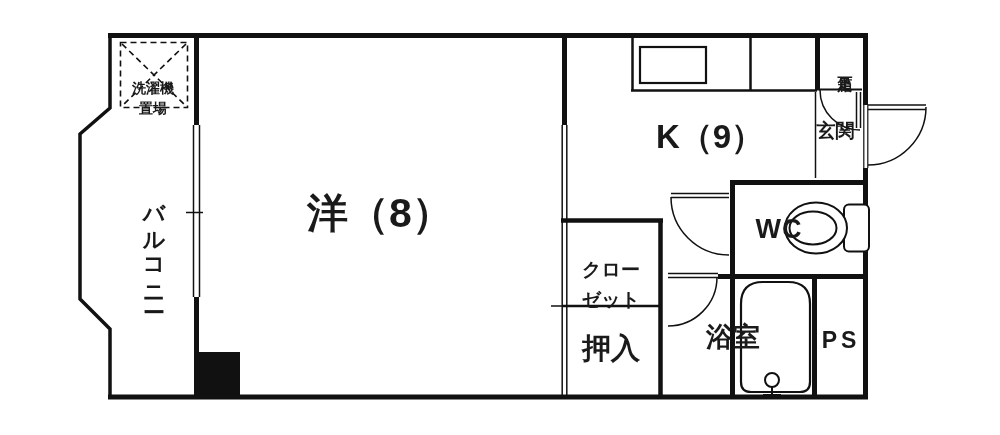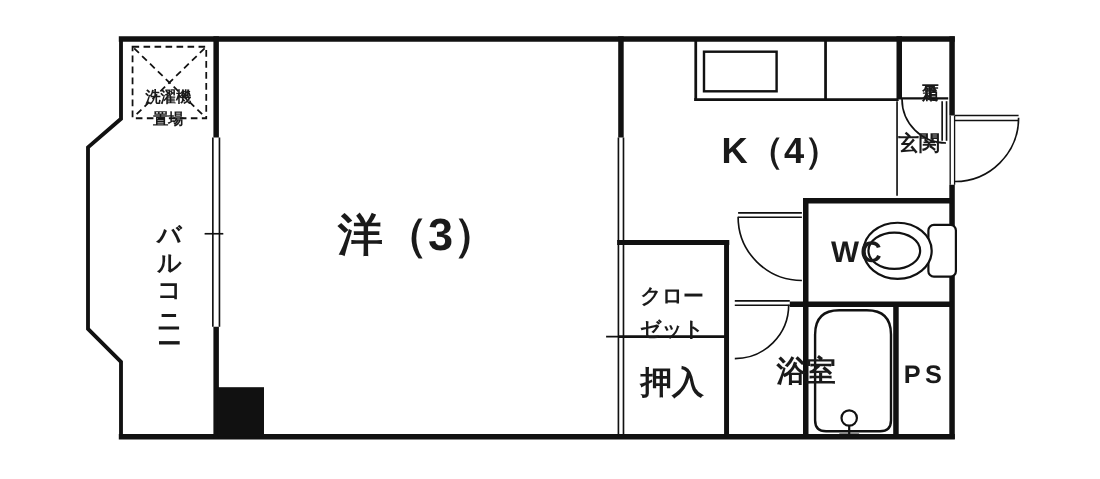--- a/index.html
+++ b/index.html
@@ -122,22 +122,22 @@
     <path d="M741,304 Q741,282 763,282 H788 Q810,282 810,304 V382 Q810,392 800,392 H751 Q741,392 741,382 Z" stroke="#111" stroke-width="2.2" fill="none"></path>
     <g stroke="#111" fill="none" stroke-width="2">
       <circle cx="772" cy="380" r="7" fill="#ffffff"></circle>
       <path d="M772,387 V396"></path>
       <path d="M763,395 H781"></path>
     </g>
 
     <rect x="198" y="352" width="42" height="45" fill="#111"></rect>
   </svg>
 
-  <div class="lbl lbl-yo">洋（3）</div>
-  <div class="lbl lbl-k">K（4）</div>
+  <div class="lbl lbl-yo">洋（8）</div>
+  <div class="lbl lbl-k">K（9）</div>
   <div class="lbl lbl-balcony vert">バルコニー</div>
   <div class="lbl lbl-washer pre">洗濯機
 置場</div>
   <div class="lbl lbl-oshiire">押入</div>
   <div class="lbl lbl-closet pre">クロー
 ゼット</div>
   <div class="lbl lbl-wc">WC</div>
   <div class="lbl lbl-bath">浴室</div>
   <div class="lbl lbl-ps">PS</div>
   <div class="lbl lbl-genkan">玄関</div>

